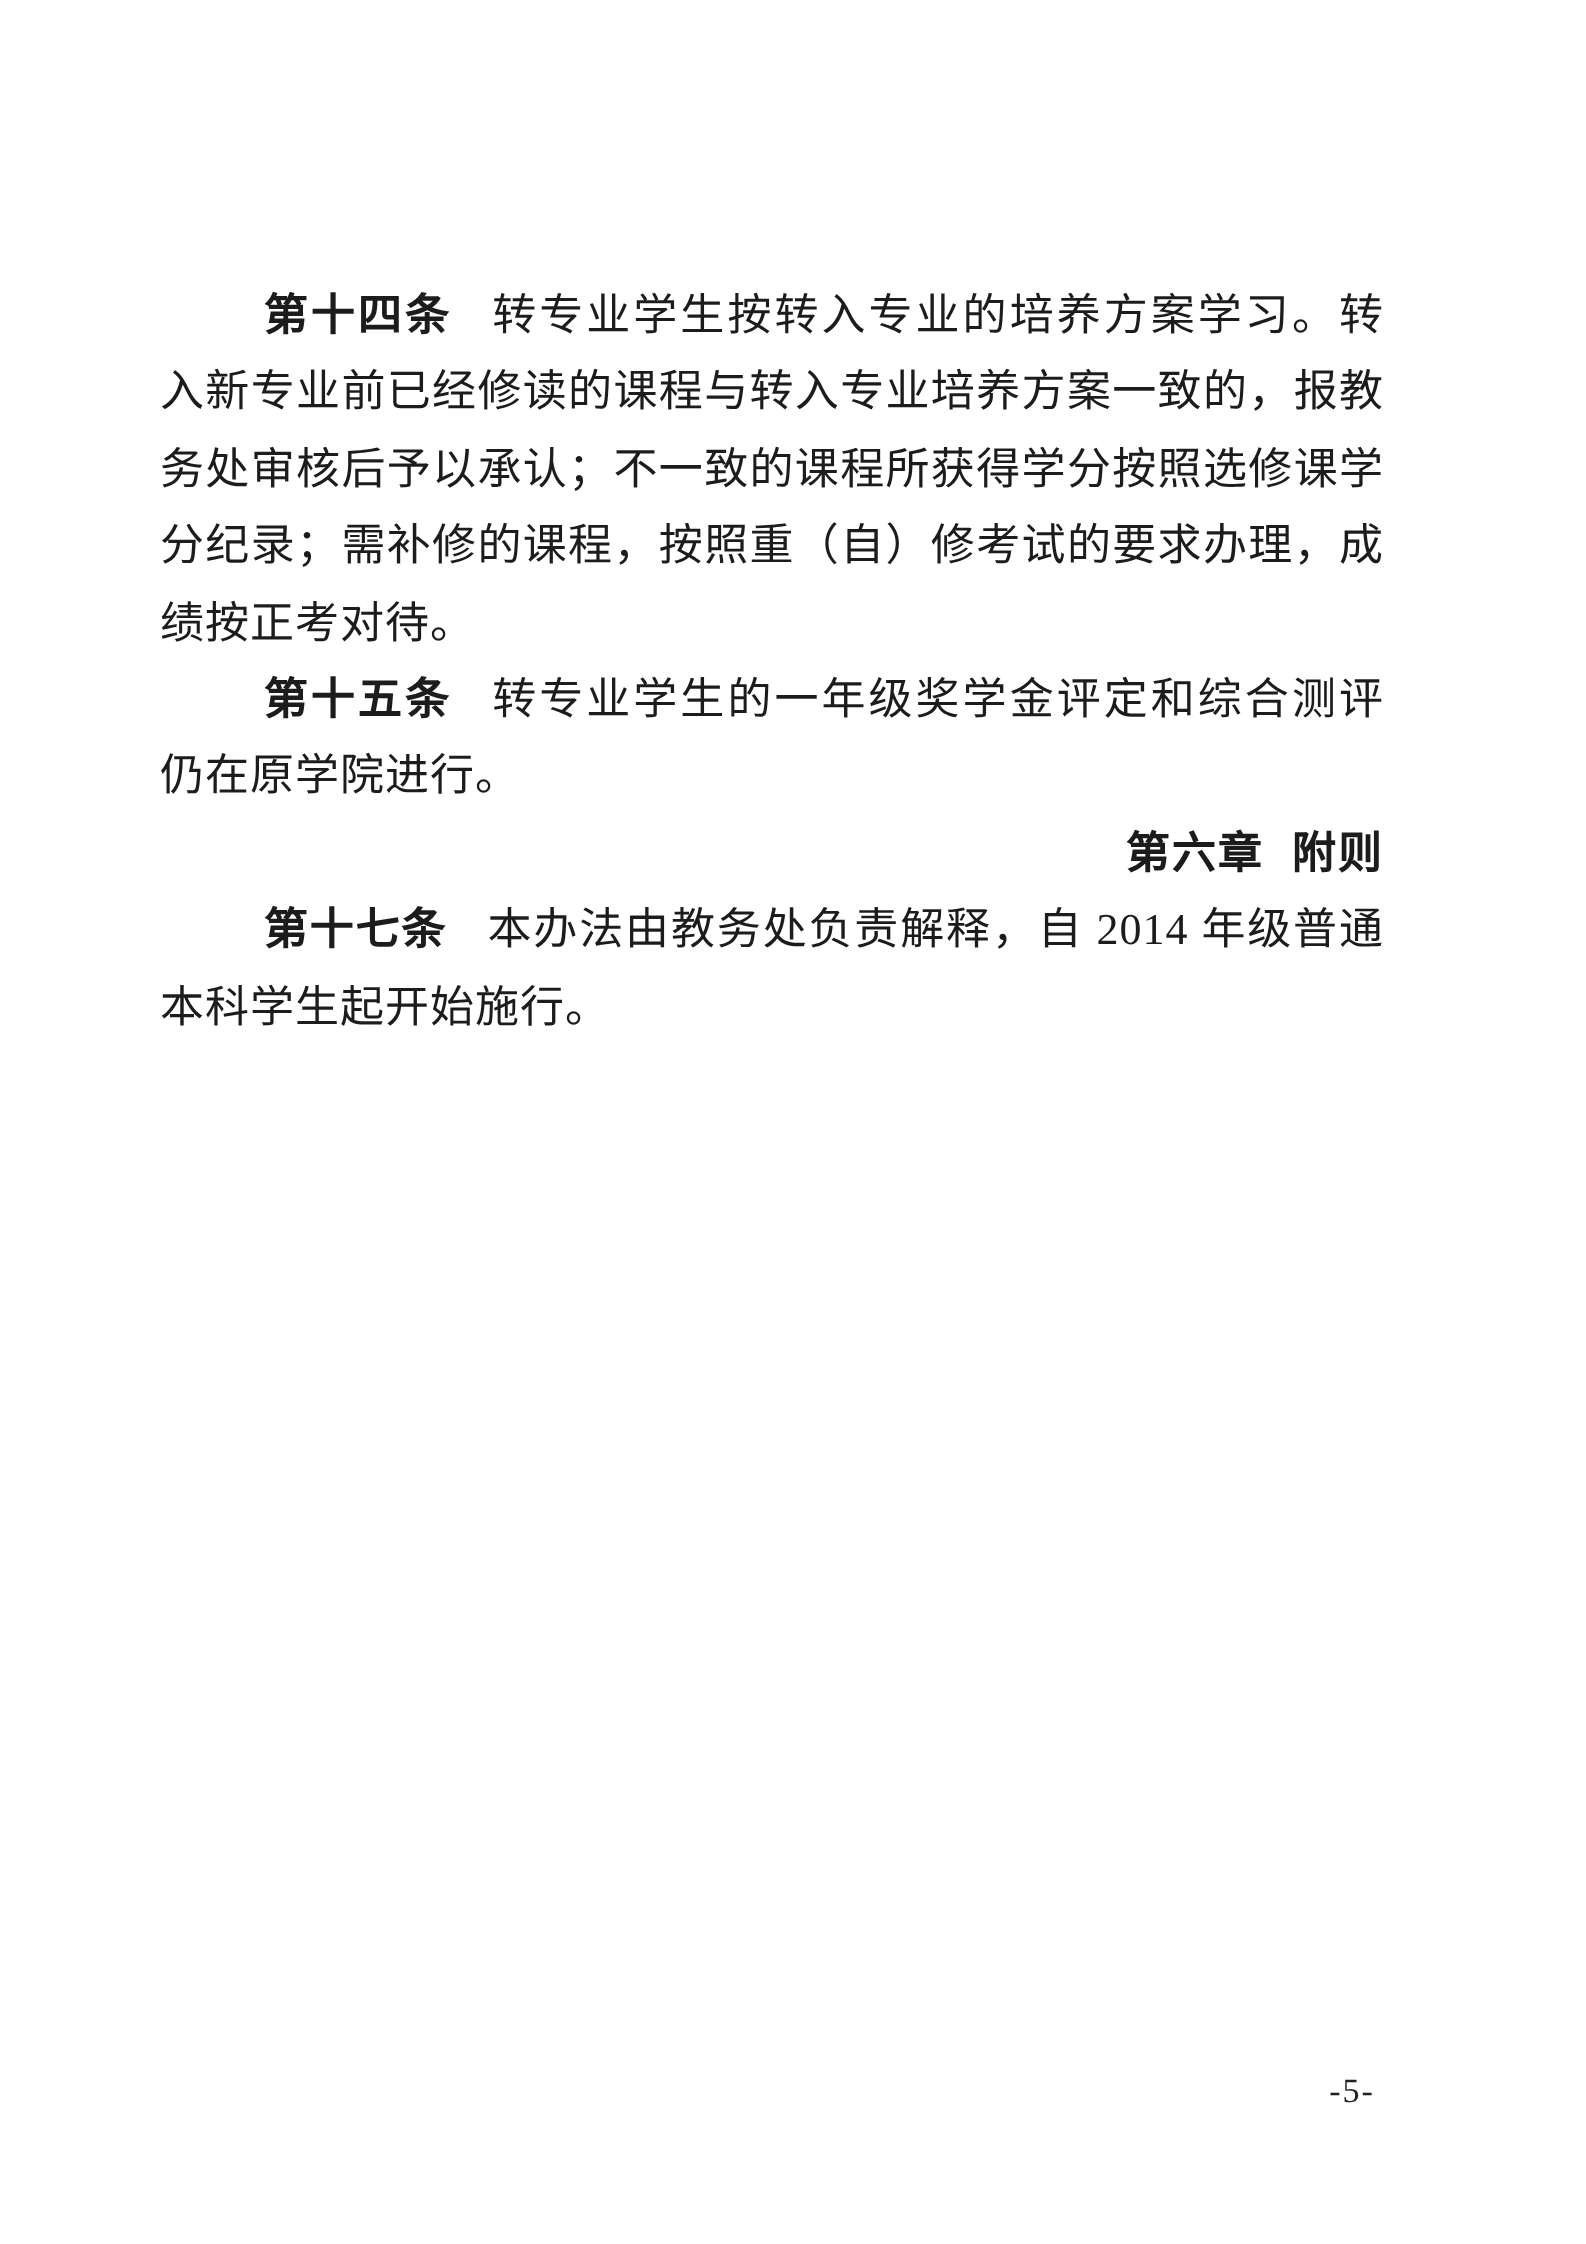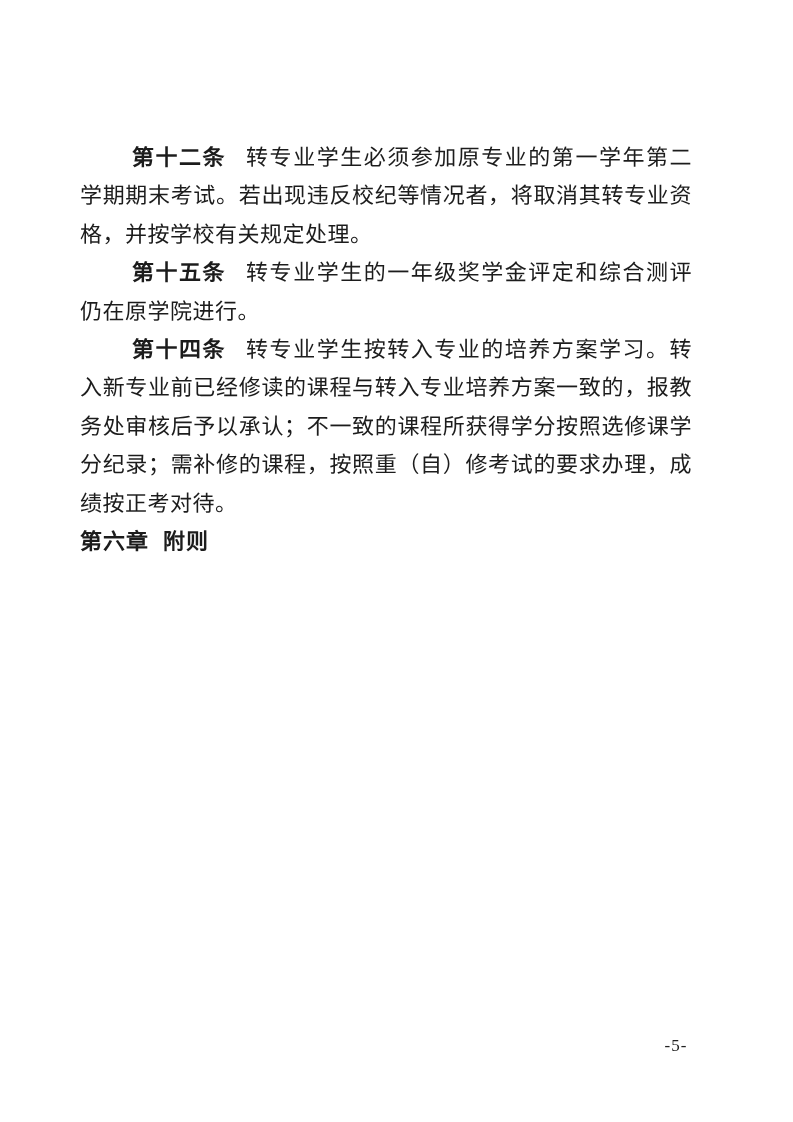--- a/index.html
+++ b/index.html
@@ -33,21 +33,21 @@
     text-indent: 52px;
   }
   .term {
     font-weight: 700;
     margin-right: 20px;
   }
   .chapter {
     margin: 0;
     font-size: 22px;
     font-weight: 700;
-    text-align: left;
+    text-align: right;
     text-indent: 0;
     line-height: 38.4px;
     letter-spacing: 1px;
     font-family: Liberation Serif, serif;
   }
   .chapter-title {
     margin-left: 14px;
   }
   .page-number {
     position: absolute;
@@ -60,28 +60,28 @@
     color: #222222;
   }
 </style>
 </head>
 <body>
 
 <div class="sheet">
 
   <div class="text-block">
 
-    <p class="para"><span class="term">第十二条</span><span>转专业学生必须参加原专业的第一学年第二学期期末考试。若出现违反校纪等情况者，将取消其转专业资格，并按学校有关规定处理。</span></p>
 
 
+    <p class="para"><span class="term">第十四条</span><span>转专业学生按转入专业的培养方案学习。转入新专业前已经修读的课程与转入专业培养方案一致的，报教务处审核后予以承认；不一致的课程所获得学分按照选修课学分纪录；需补修的课程，按照重（自）修考试的要求办理，成绩按正考对待。</span></p>
+
     <p class="para"><span class="term">第十五条</span><span>转专业学生的一年级奖学金评定和综合测评仍在原学院进行。</span></p>
-
-    <p class="para"><span class="term">第十四条</span><span>转专业学生按转入专业的培养方案学习。转入新专业前已经修读的课程与转入专业培养方案一致的，报教务处审核后予以承认；不一致的课程所获得学分按照选修课学分纪录；需补修的课程，按照重（自）修考试的要求办理，成绩按正考对待。</span></p>
 
 
     <h2 class="chapter"><span>第六章</span><span class="chapter-title">附则</span></h2>
 
+    <p class="para"><span class="term">第十七条</span><span>本办法由教务处负责解释，自 2014 年级普通本科学生起开始施行。</span></p>
 
   </div>
 
   <div class="page-number">-5-</div>
 
 </div>
 
 </body></html>

